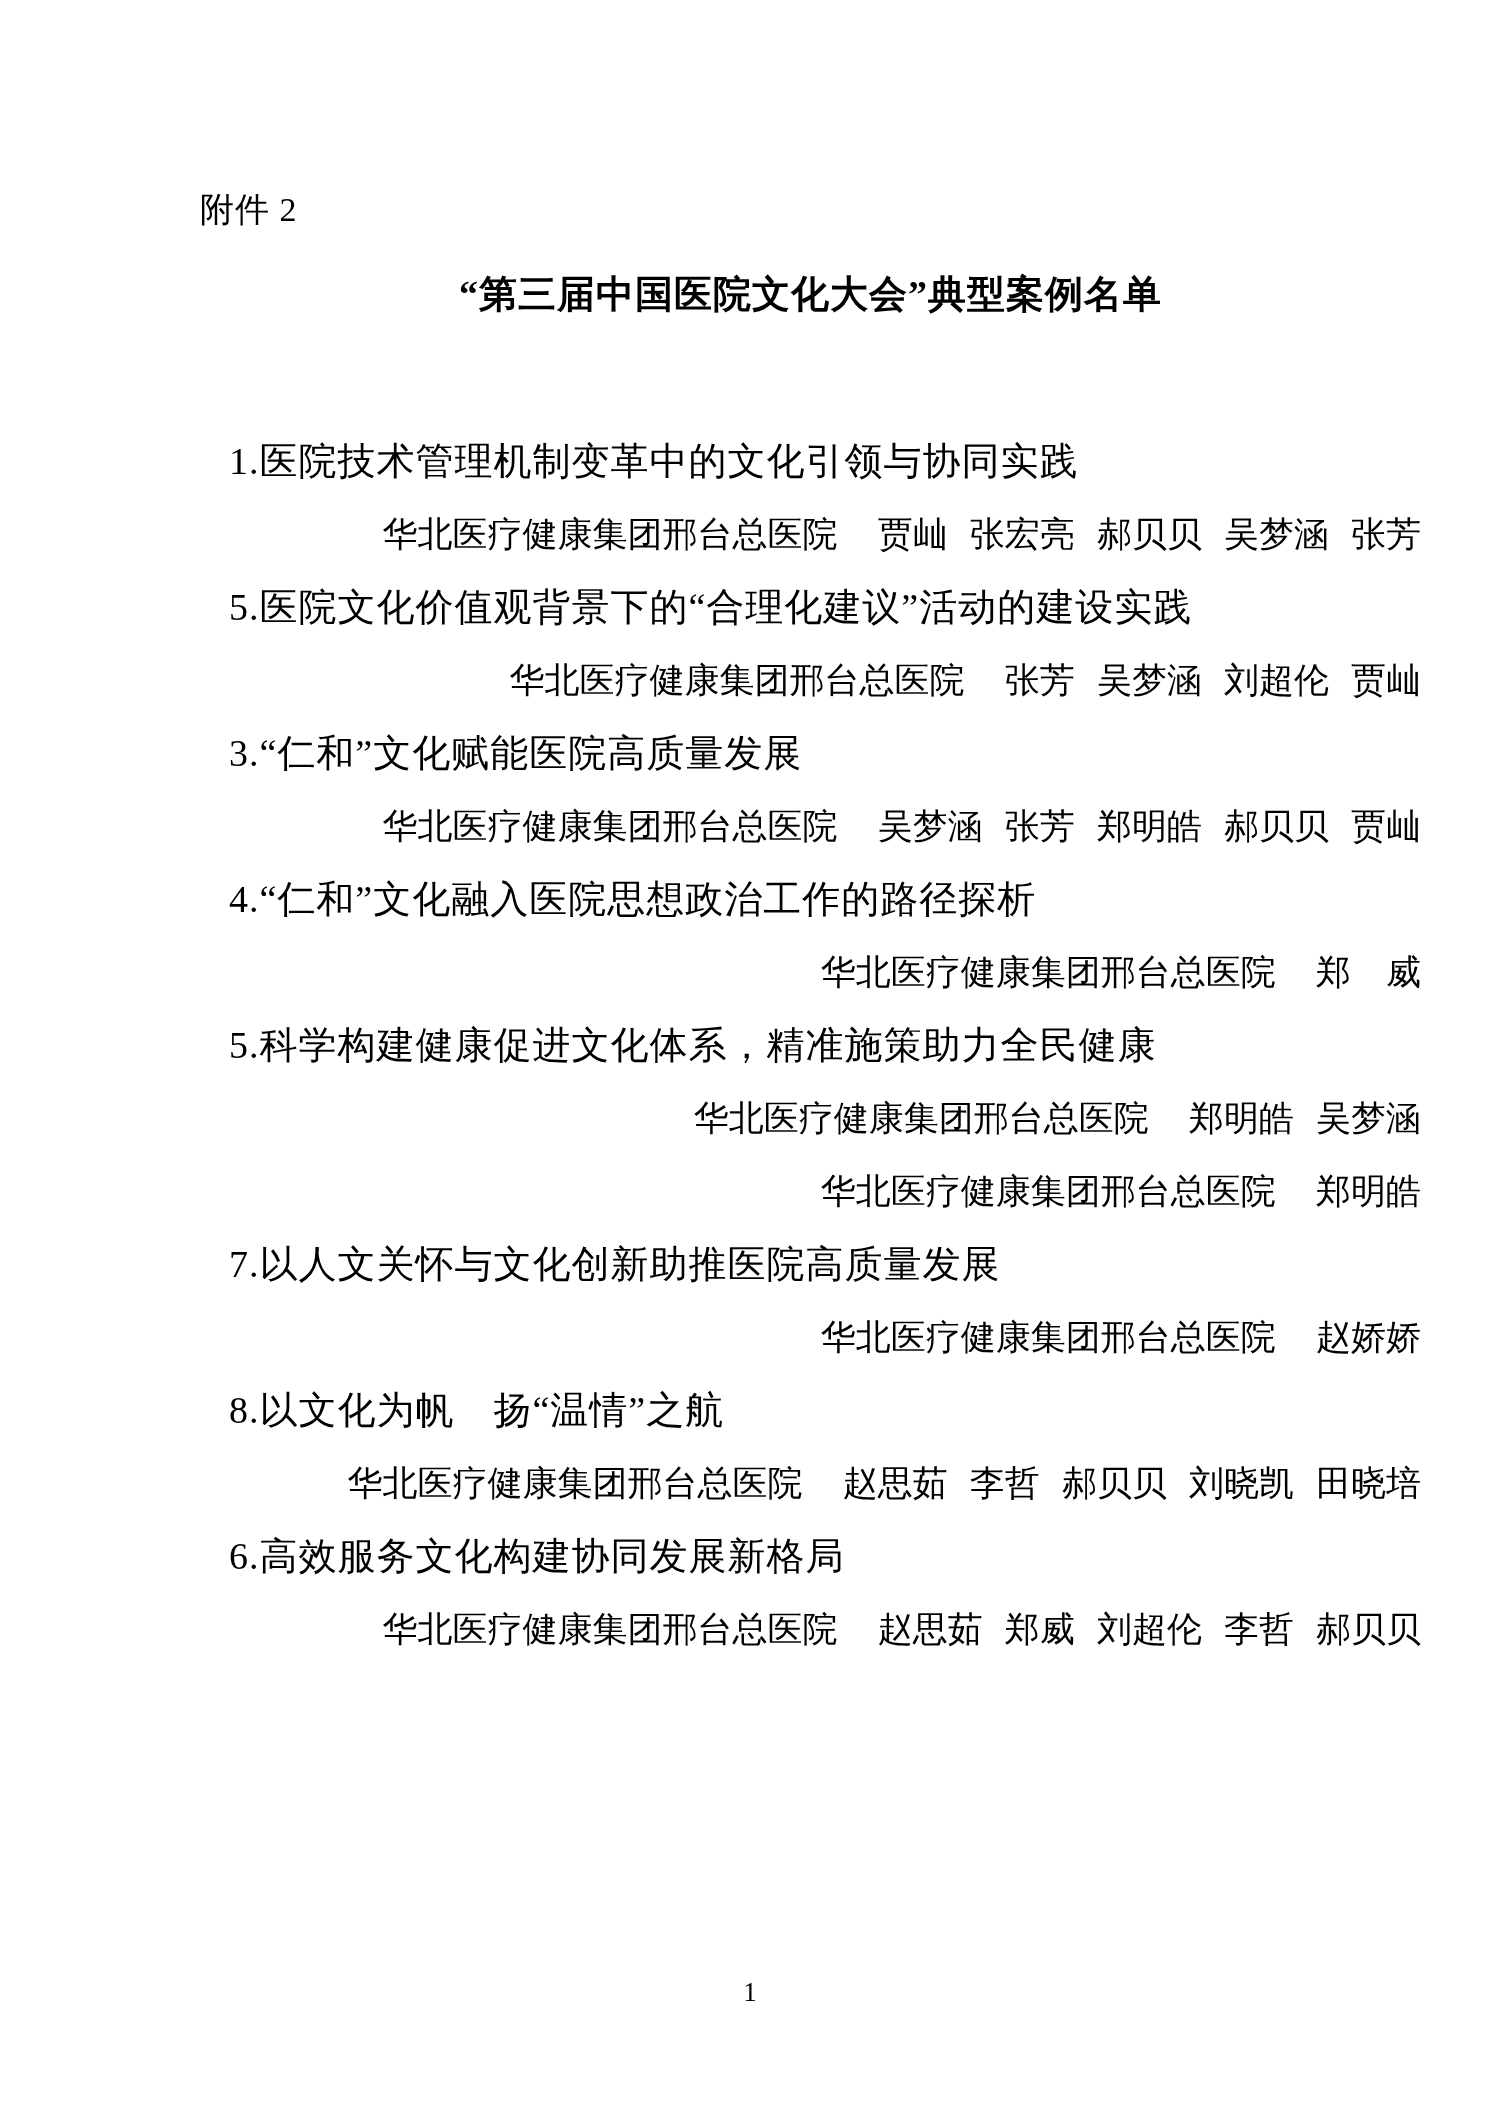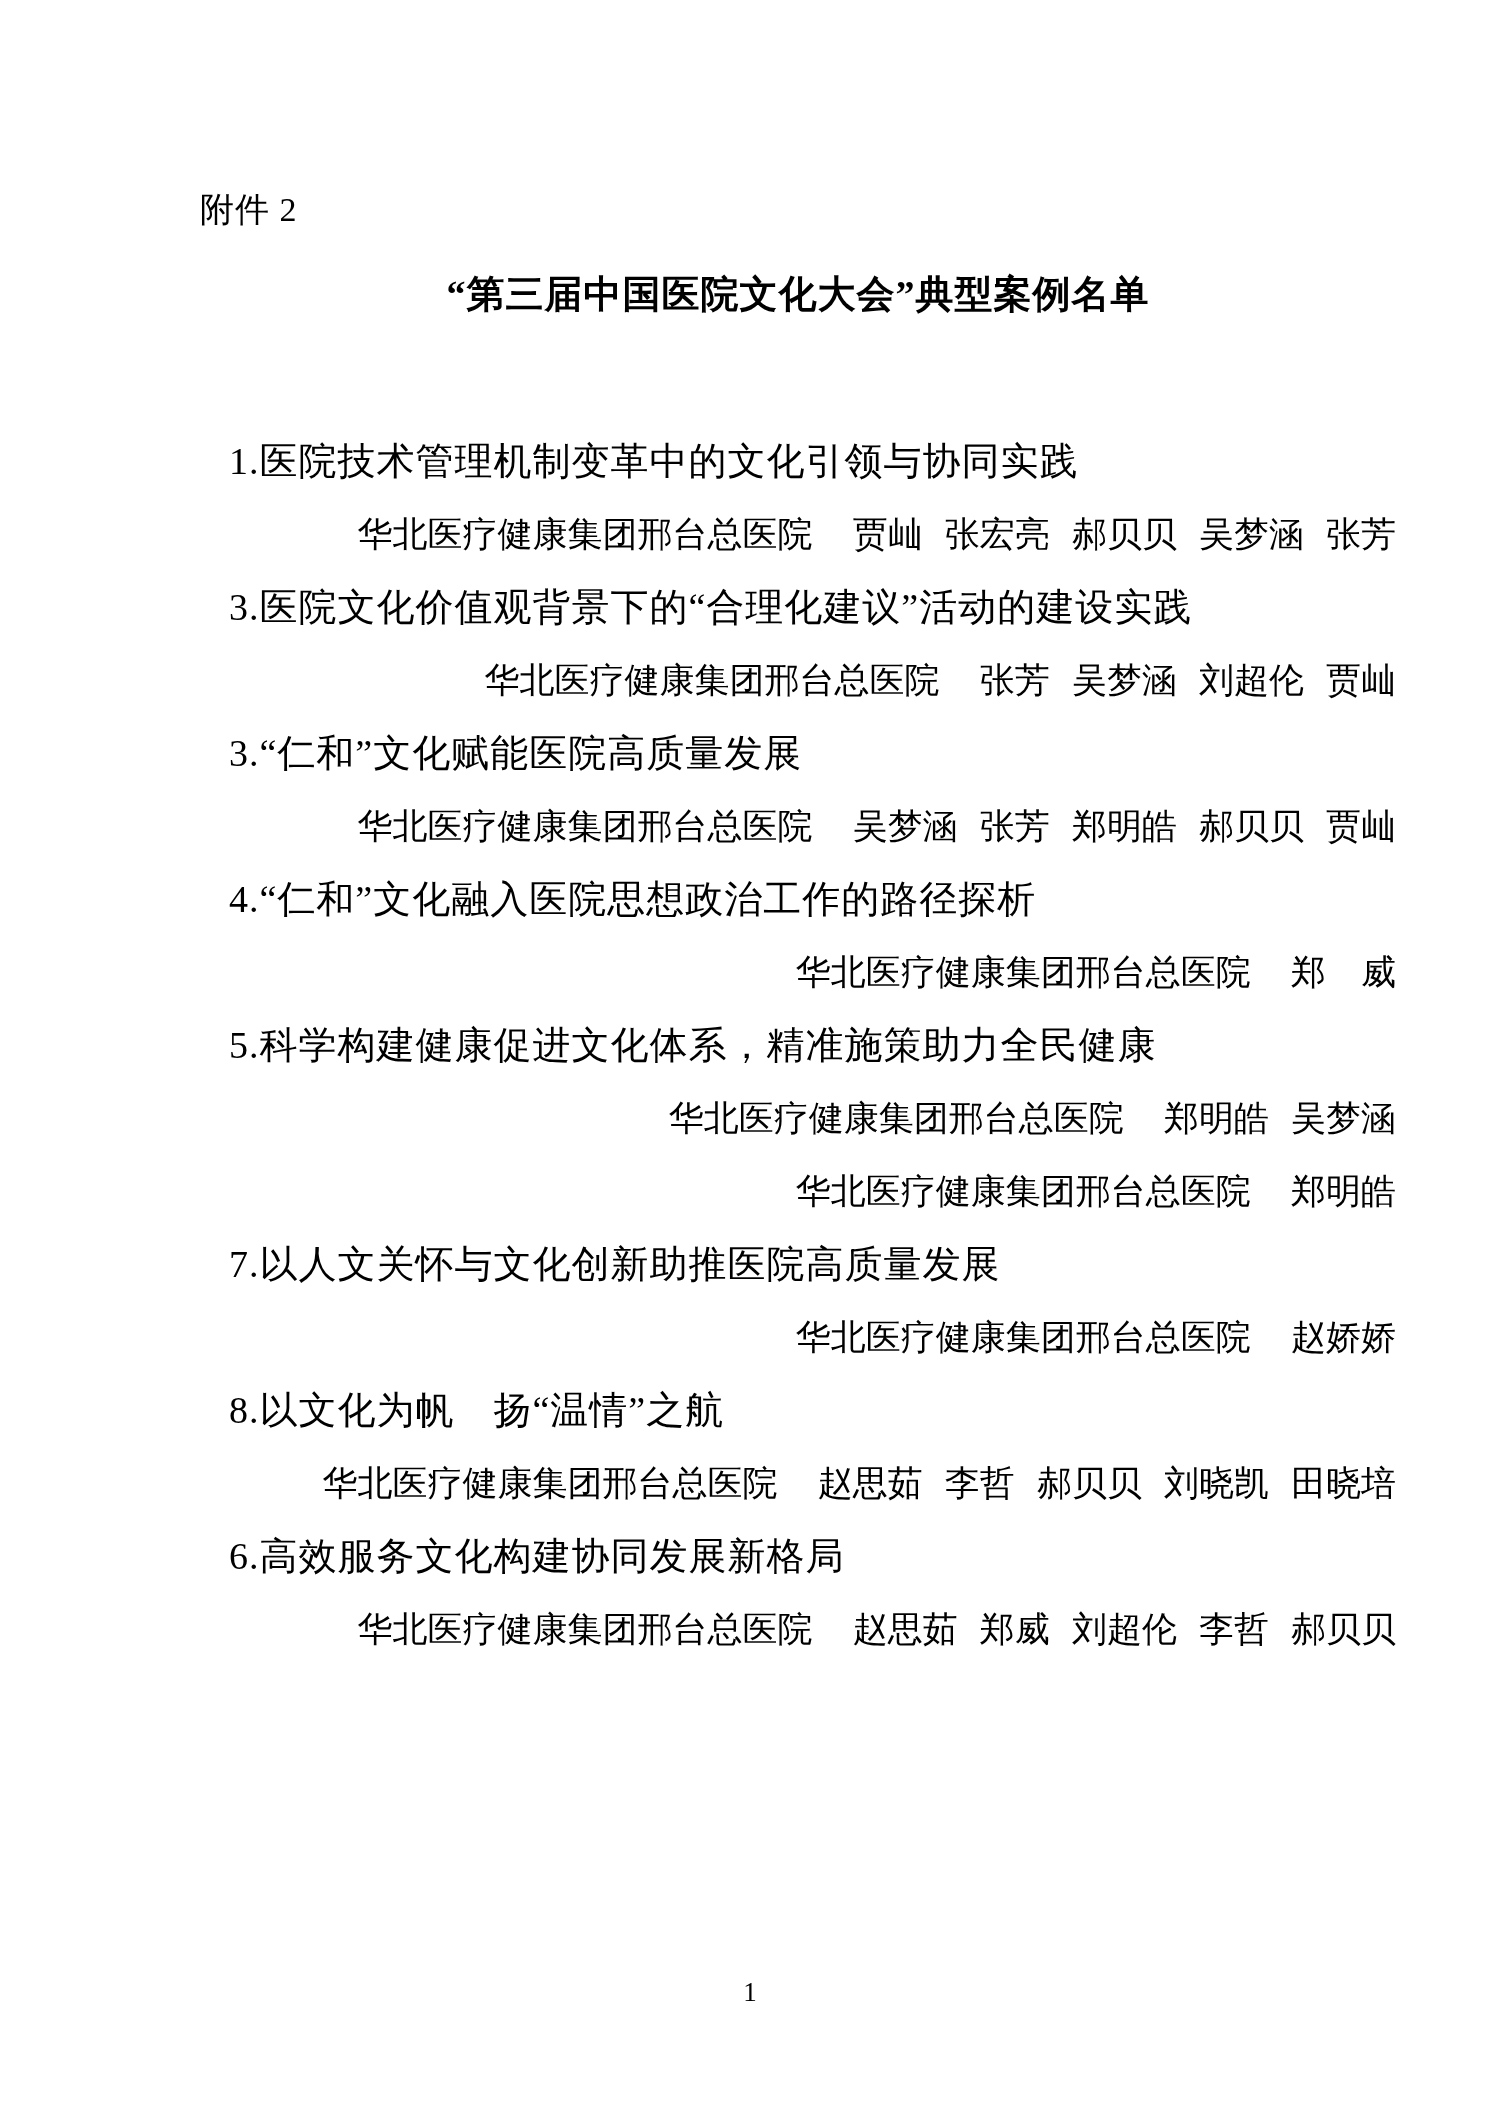--- a/index.html
+++ b/index.html
@@ -8,21 +8,21 @@
     background: #ffffff;
     color: #000000;
     font-family: "Liberation Serif", "DejaVu Serif", serif;
   }
   .page {
     position: relative;
     box-sizing: border-box;
     width: 1500px;
     height: 2120px;
     background: #ffffff;
-    padding: 190px 104px 0 200px;
+    padding: 190px 79px 0 200px;
     overflow: hidden;
   }
   .attachment {
     font-size: 34px;
     line-height: 1.2;
     letter-spacing: 1px;
   }
   .doc-title {
     margin-top: 38px;
     font-size: 38px;
@@ -76,21 +76,21 @@
 
   <div class="case-list">
   <div class="case-item">
     <div class="case-title">1.医院技术管理机制变革中的文化引领与协同实践</div>
     <div class="case-authors">
       <span class="org">华北医疗健康集团邢台总医院</span><span class="authors">贾屾 张宏亮 郝贝贝 吴梦涵 张芳</span>
     </div>
   </div>
 
   <div class="case-item">
-    <div class="case-title">3.医院文化价值观背景下的“合理化建议”活动的建设实践</div>
+    <div class="case-title">5.医院文化价值观背景下的“合理化建议”活动的建设实践</div>
     <div class="case-authors">
       <span class="org">华北医疗健康集团邢台总医院</span><span class="authors">张芳 吴梦涵 刘超伦 贾屾</span>
     </div>
   </div>
 
   <div class="case-item">
     <div class="case-title">3.“仁和”文化赋能医院高质量发展</div>
     <div class="case-authors">
       <span class="org">华北医疗健康集团邢台总医院</span><span class="authors">吴梦涵 张芳 郑明皓 郝贝贝 贾屾</span>
     </div>

